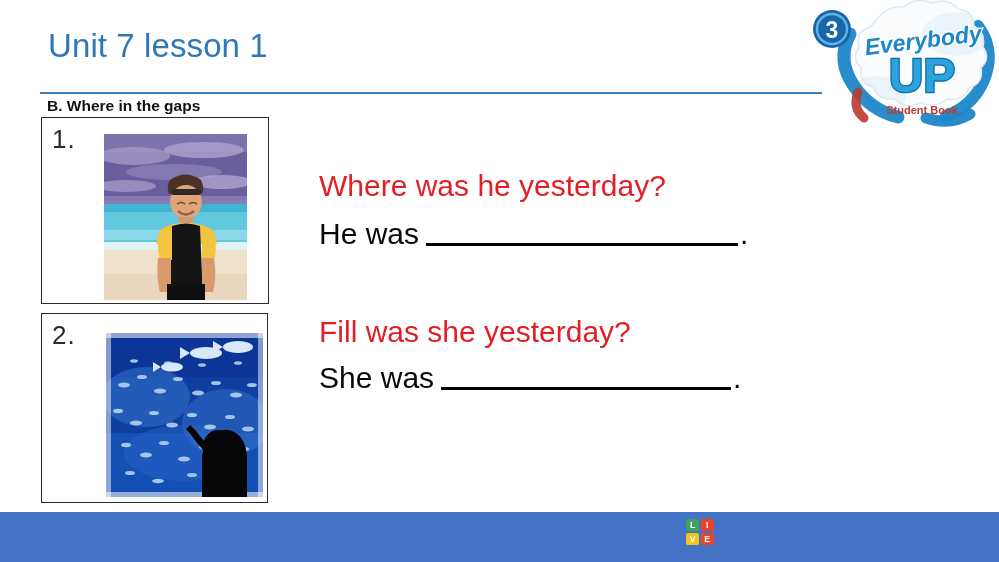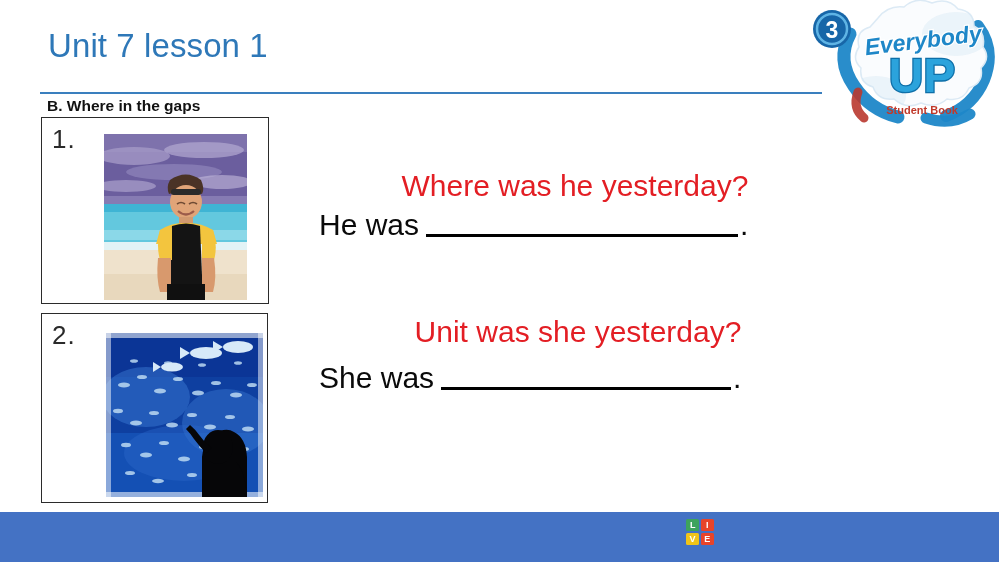--- a/index.html
+++ b/index.html
@@ -59,28 +59,28 @@
   #photo-2 { left:64px; top:19px; width:157px; height:164px; }
   .photo svg { display:block; width:100%; height:100%; }
 
   
   .q-block { position:absolute; }
   #q-block-1 { left:319px; top:168px; }
   #q-block-2 { left:319px; top:314px; }
 
   .q-text {
     font-size:30px; color:#E31E24; font-weight:400;
-    white-space:nowrap; line-height:1.18;text-align:right;
+    white-space:nowrap; line-height:1.18;
   }
   .a-row {
     display:flex; align-items:flex-end;
     font-size:30px; color:#0a0a0a; white-space:nowrap;
     line-height:1.18;
   }
-  #q-block-1 .a-row { margin-top:4px; }
+  #q-block-1 .a-row { margin-top:13px; }
   #q-block-2 .a-row { margin-top:11px;justify-content:space-between; }
   .a-label { }
   .blank {
     display:inline-block;
     border-bottom:3.5px solid #000;
     margin:0 2px 6px 7px;
   }
   #q-block-1 .blank { width:312px; }
   #q-block-2 .blank { width:290px; }
   .period { }
@@ -292,21 +292,21 @@
   <div class="q-block" id="q-block-1">
     <div class="q-text">Where was he yesterday?</div>
     <div class="a-row">
       <span class="a-label">He was</span>
       <span class="blank"></span>
       <span class="period">.</span>
     </div>
   </div>
 
   <div class="q-block" id="q-block-2">
-    <div class="q-text">Unit was she yesterday?</div>
+    <div class="q-text">Fill was she yesterday?</div>
     <div class="a-row">
       <span class="a-label">She was</span>
       <span class="blank"></span>
       <span class="period">.</span>
     </div>
   </div>
 
   <div class="footer"></div>
   <div class="lw-logo">
     <div class="lw-grid">

